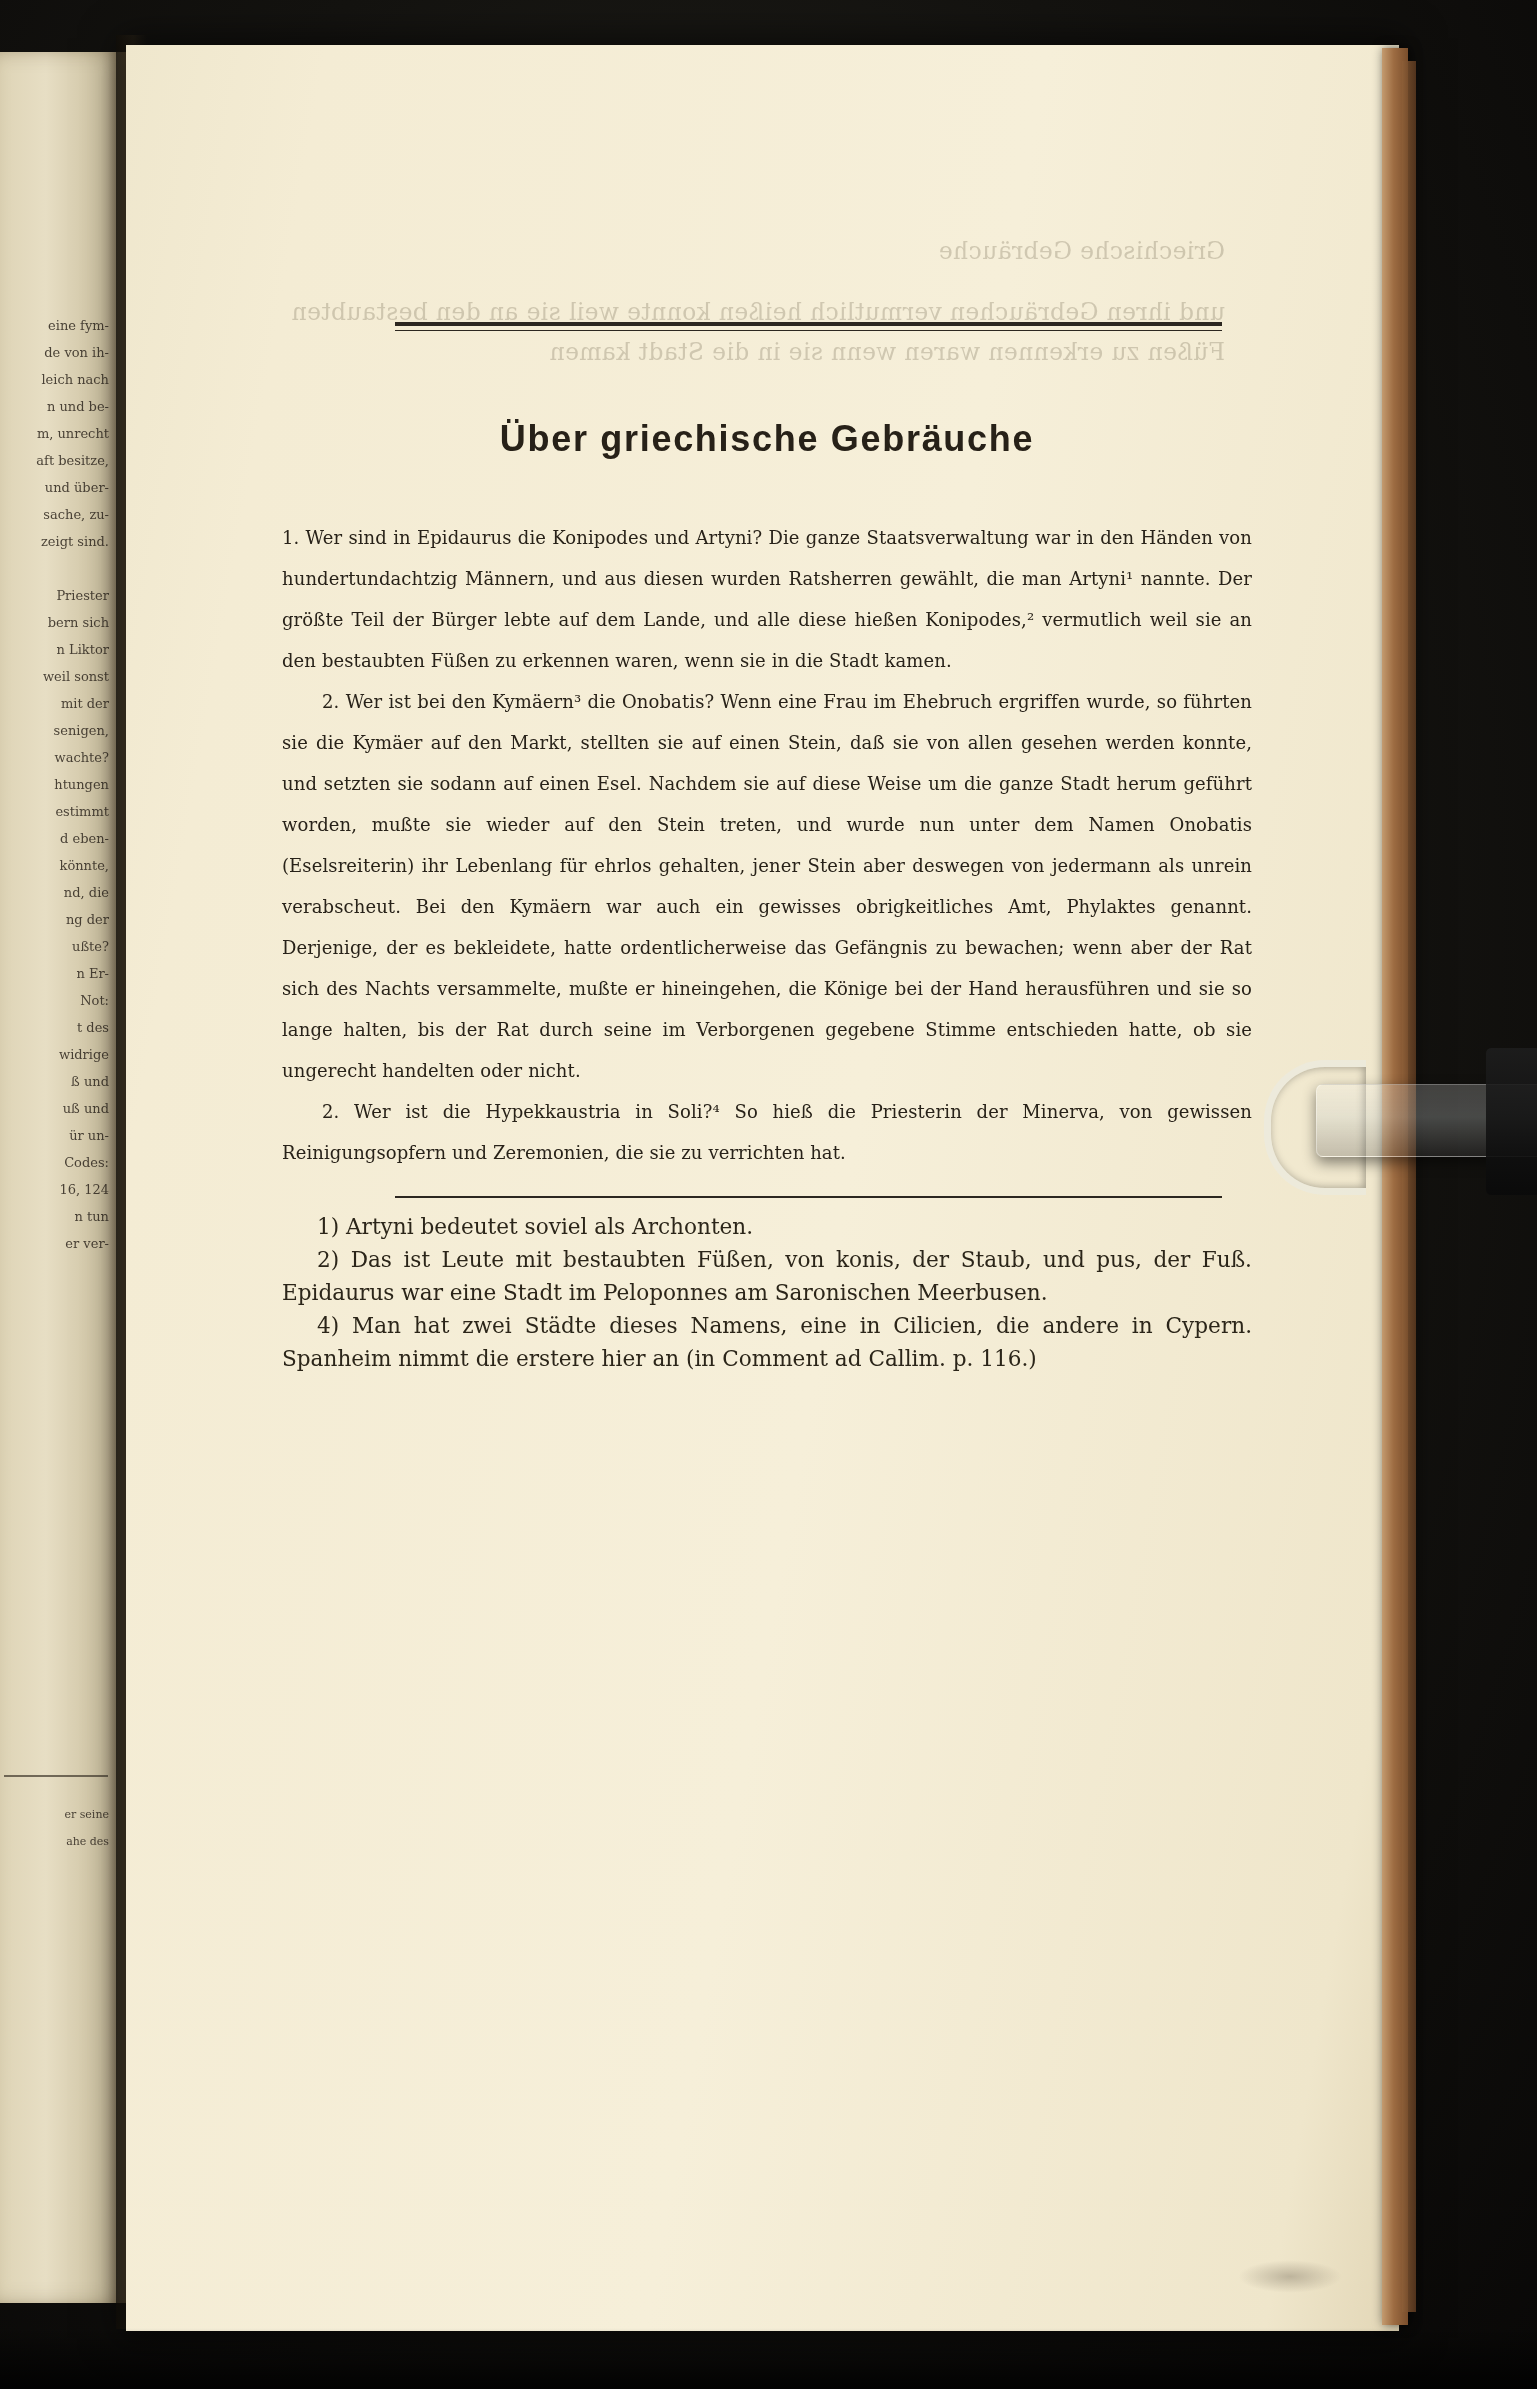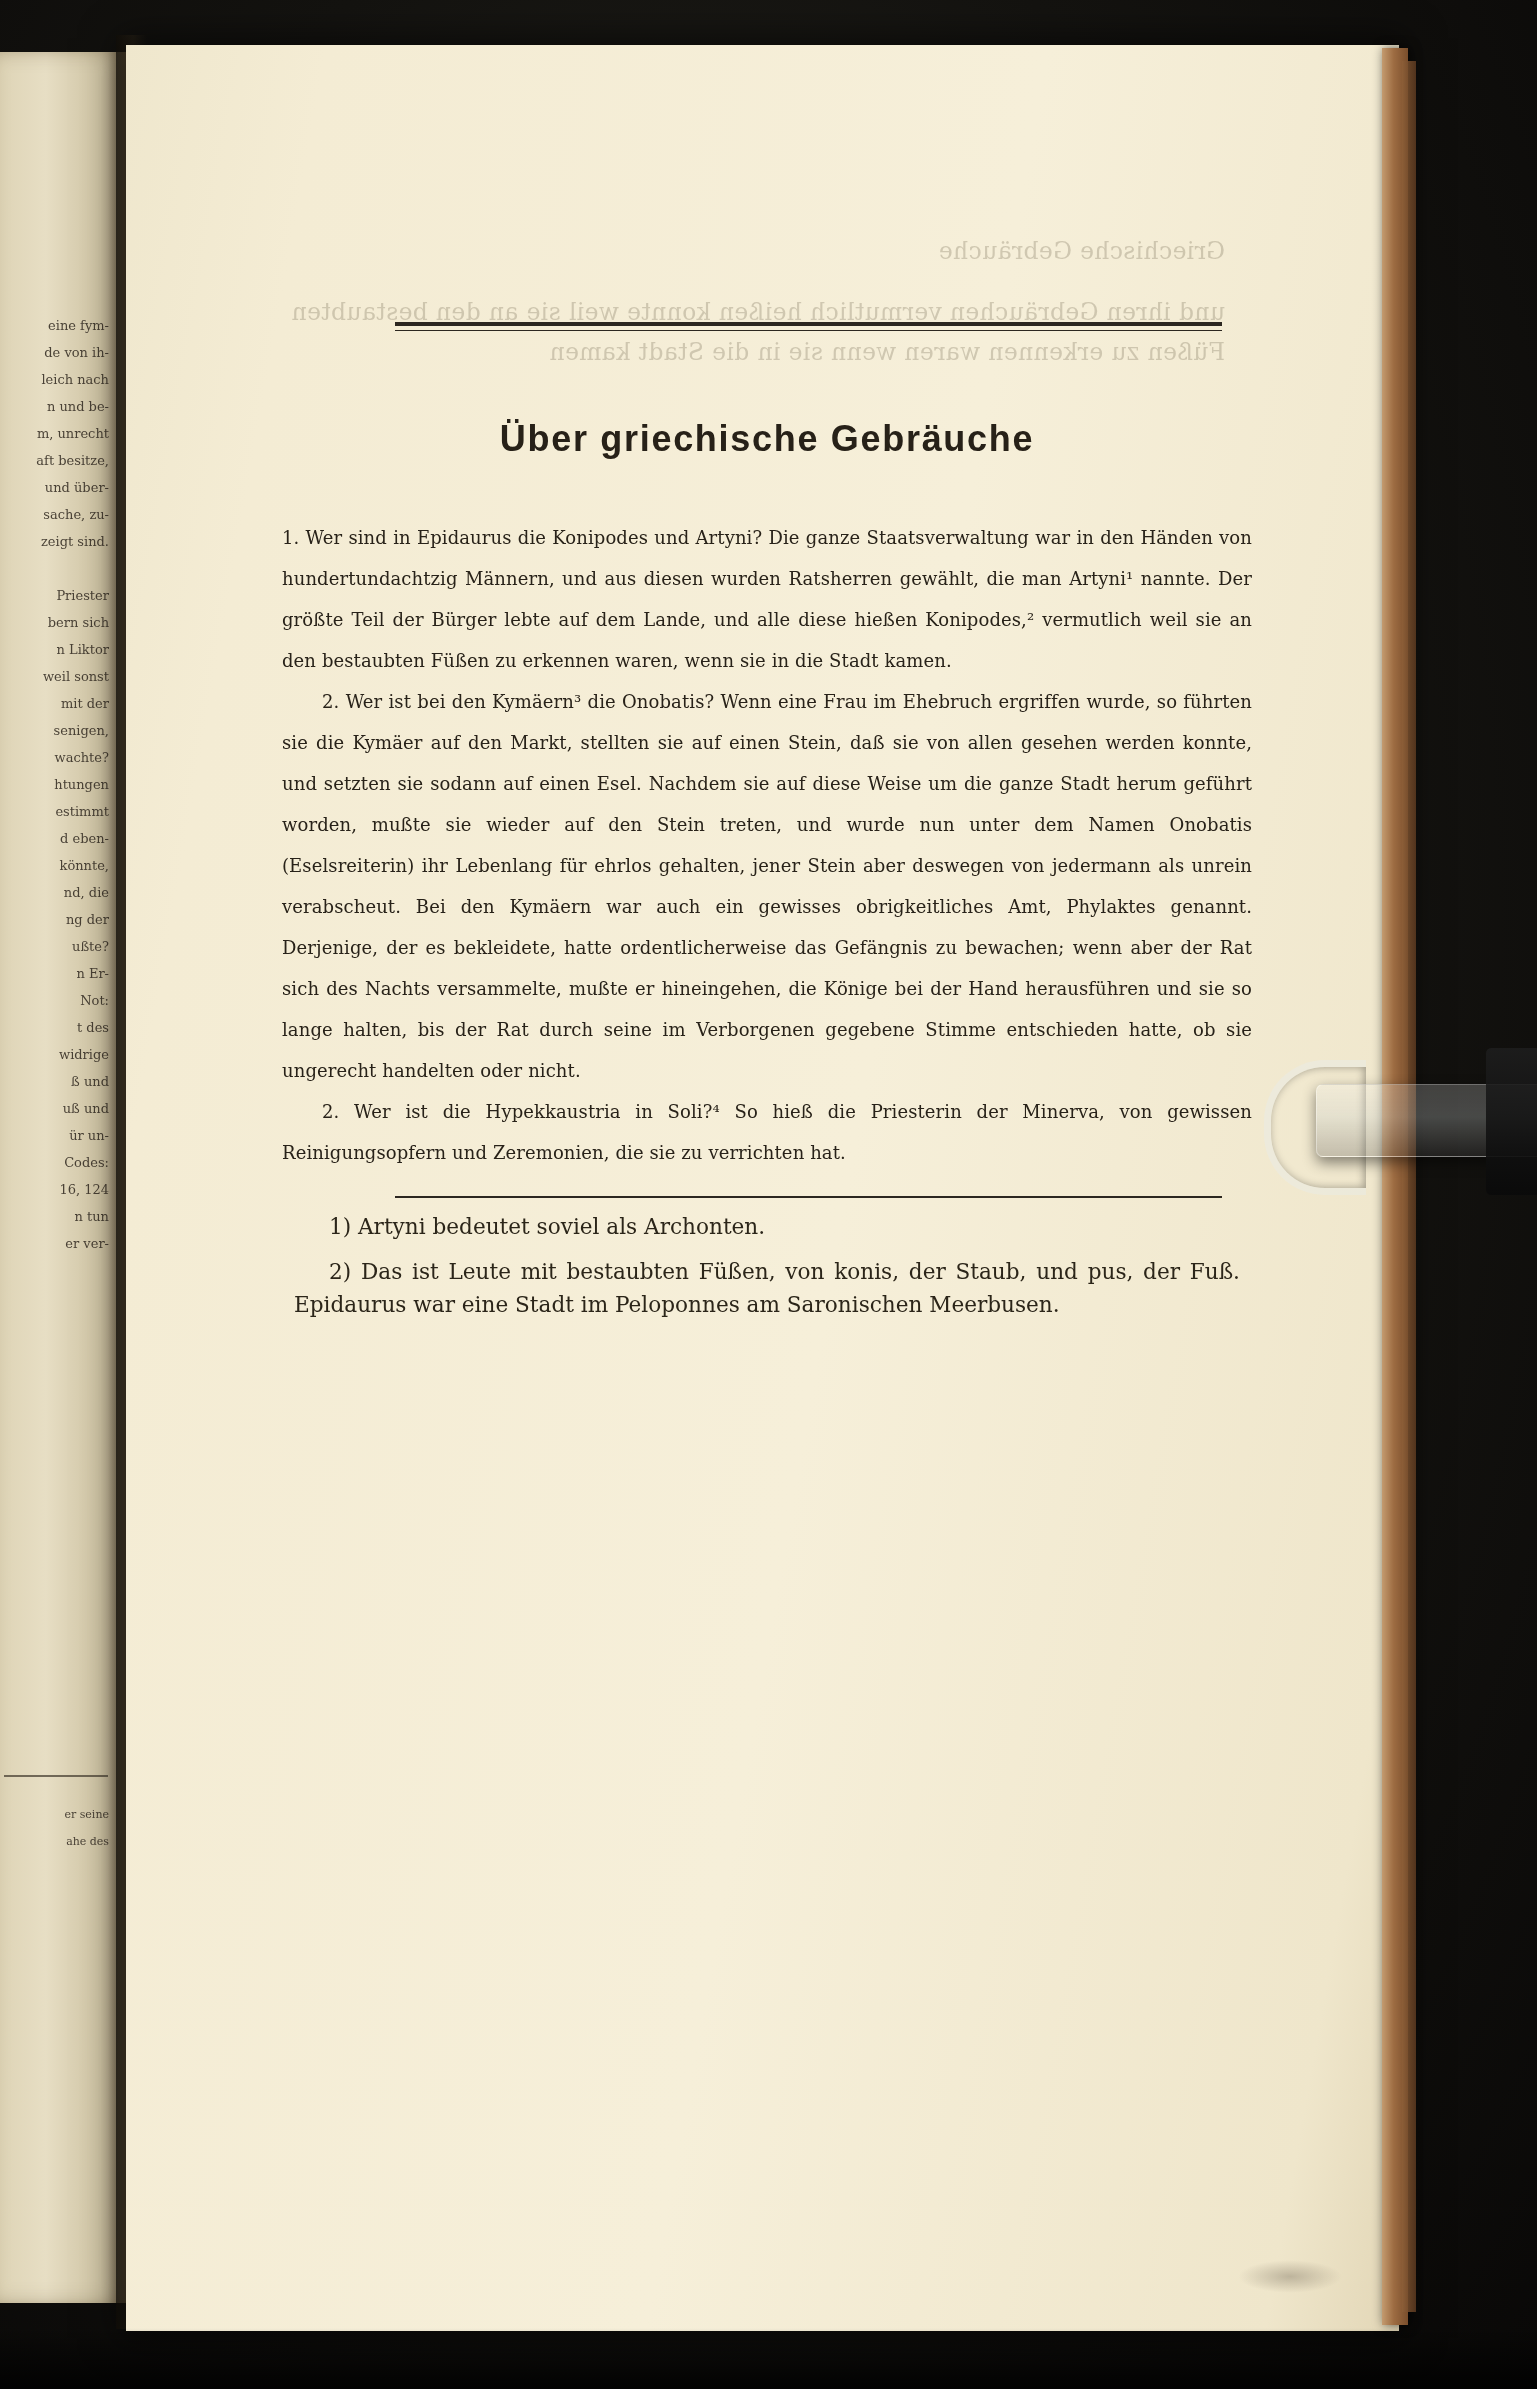--- a/index.html
+++ b/index.html
@@ -171,21 +171,21 @@
     margin-left: 113px;
     height: 1.7px;
     background: #2c2720;
     margin-top: 22.5px;
     margin-bottom: 12px;
   }
 
   p.note {
     font-size: 21.6px;
     line-height: 33px;
-    margin: 12px;
+    margin: 0;
     text-align: justify;
     text-indent: 35px;
     color: #2b2519;
   }
 
   
   #weight {
     position: absolute;
     left: 1264px;
     top: 1039px;
@@ -300,20 +300,21 @@
       <h1 class="title">Über griechische Gebräuche</h1>
 
       <p class="para first">1. Wer sind in Epidaurus die Konipodes und Artyni? Die ganze Staatsverwaltung war in den Händen von hundertundachtzig Männern, und aus diesen wurden Ratsherren gewählt, die man Artyni¹ nannte. Der größte Teil der Bürger lebte auf dem Lande, und alle diese hießen Konipodes,² vermutlich weil sie an den bestaubten Füßen zu erkennen waren, wenn sie in die Stadt kamen.</p>
       <p class="para">2. Wer ist bei den Kymäern³ die Onobatis? Wenn eine Frau im Ehebruch ergriffen wurde, so führten sie die Kymäer auf den Markt, stellten sie auf einen Stein, daß sie von allen gesehen werden konnte, und setzten sie sodann auf einen Esel. Nachdem sie auf diese Weise um die ganze Stadt herum geführt worden, mußte sie wieder auf den Stein treten, und wurde nun unter dem Namen Onobatis (Eselsreiterin) ihr Lebenlang für ehrlos gehalten, jener Stein aber deswegen von jedermann als unrein verabscheut. Bei den Kymäern war auch ein gewisses obrigkeitliches Amt, Phylaktes genannt. Derjenige, der es bekleidete, hatte ordentlicherweise das Gefängnis zu bewachen; wenn aber der Rat sich des Nachts versammelte, mußte er hineingehen, die Könige bei der Hand herausführen und sie so lange halten, bis der Rat durch seine im Verborgenen gegebene Stimme entschieden hatte, ob sie ungerecht handelten oder nicht.</p>
       <p class="para">2. Wer ist die Hypekkaustria in Soli?⁴ So hieß die Priesterin der Minerva, von gewissen Reinigungsopfern und Zeremonien, die sie zu verrichten hat.</p>
 
       <div class="notes-rule"></div>
 
       <p class="note">1) Artyni bedeutet soviel als Archonten.</p>
       <p class="note">2) Das ist Leute mit bestaubten Füßen, von konis, der Staub, und pus, der Fuß. Epidaurus war eine Stadt im Peloponnes am Saronischen Meerbusen.</p>
+      <p class="note">4) Man hat zwei Städte dieses Namens, eine in Cilicien, die andere in Cypern. Spanheim nimmt die erstere hier an (in Comment ad Callim. p. 116.)</p>
 
     </div>
   </div>
 
   <div id="fore-edge"></div>
   <div id="fore-edge-2"></div>
 
   <div id="weight">
     <div class="hook"></div>
     <div class="bar"></div>

